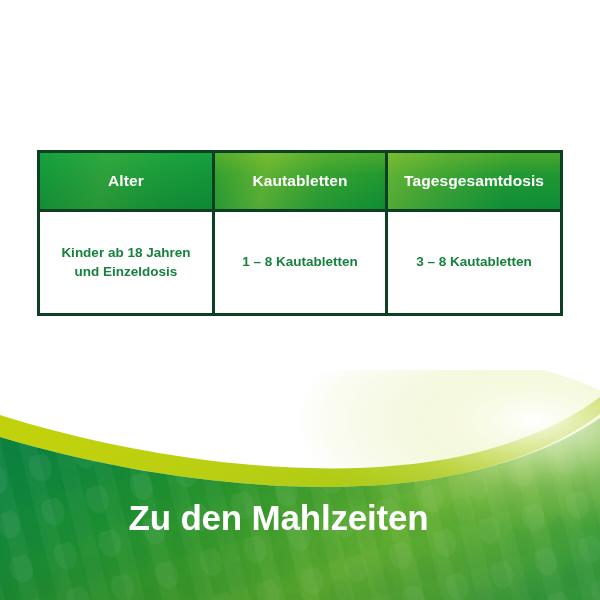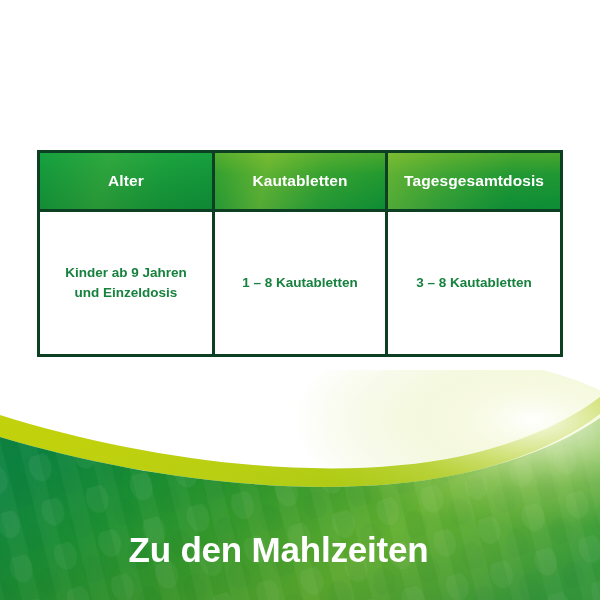--- a/index.html
+++ b/index.html
@@ -23,21 +23,21 @@
     background: #ffffff;
     overflow: hidden;
   }
 
   
   #dosage-table {
     position: absolute;
     left: 37px;
     top: 150px;
     width: 526px;
-    height: 207px;
+    height: 166px;
     border: 3px solid #0d4023;
     border-collapse: collapse;
     box-sizing: border-box;
     background: #ffffff;
   }
   #dosage-table table {
     width: 100%;
     height: 100%;
     border-collapse: collapse;
     table-layout: fixed;
@@ -117,21 +117,20 @@
     position: absolute;
     left: 0;
     top: 498px;
     width: 557px;
     text-align: center;
     color: #ffffff;
     font-weight: bold;
     font-size: 35px;
     letter-spacing: -0.2px;
     z-index: 5;
-    margin-top: 32px;
   }
 </style>
 </head>
 <body>
 
 <div id="page">
 
   <div id="dosage-table">
     <table>
       <thead>
@@ -146,21 +145,21 @@
           </th>
           <th class="hdr-cell c3">
             <span class="sheen"></span>
             <span class="hdr-label">Tagesgesamtdosis</span>
           </th>
         </tr>
       </thead>
       <tbody>
         <tr class="body-row">
           <td class="body-cell">
-            <span class="line">Kinder ab 9 Jahren</span>
+            <span class="line">Kinder ab 18 Jahren</span>
             <span class="line">und Einzeldosis</span>
           </td>
           <td class="body-cell">1 – 8 Kautabletten</td>
           <td class="body-cell">3 – 8 Kautabletten</td>
         </tr>
       </tbody>
     </table>
   </div>
 
   <div id="banner">

